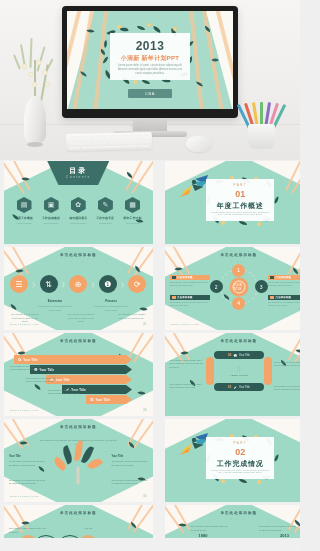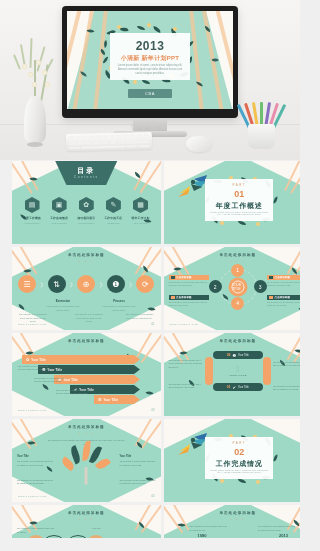--- a/index.html
+++ b/index.html
@@ -74,22 +74,22 @@
     width:44px; height:9px; background:#5d8f87; border-radius:1px;
     display:flex; align-items:center; justify-content:center;
     font-size:4px; color:#e6f2ef; letter-spacing:.6px; }
   .wm { position:absolute; left:0; right:0; top:122px; text-align:center;
     font-size:7px; color:#cfcecc; letter-spacing:3px; }
 
   
   .leaf { position:absolute; border-radius:0 100% 0 100%; }
 
   
-  .grid { position:absolute; left:12px; top:161px; width:300px;
-    display:grid; grid-template-columns:1fr 1fr; gap:3px 3px; padding:0 0 0 0; }
+  .grid { position:absolute; left:4px; top:161px; width:300px;
+    display:grid; grid-template-columns:1fr 1fr; gap:3px 12px; padding:0 0 0 0; }
   .slide { position:relative; width:148.5px; height:83px; background:#9ed9c5;
     overflow:hidden; }
   .sl-bg { position:absolute; inset:0; background:#9ed9c5; }
   
   .wedge { position:absolute; background:#fbf8f3; }
   .wedge.tl { left:-30px; top:-34px; width:96px; height:52px; transform:rotate(-26deg); }
   .wedge.tr { right:-30px; top:-34px; width:96px; height:52px; transform:rotate(26deg); }
   .wedge.bl { left:-30px; bottom:-34px; width:96px; height:48px; transform:rotate(26deg); }
   .wedge.br { right:-30px; bottom:-34px; width:96px; height:48px; transform:rotate(-26deg); }
   .pstripe { position:absolute; width:2.4px; height:46px; background:#f7c49a;

